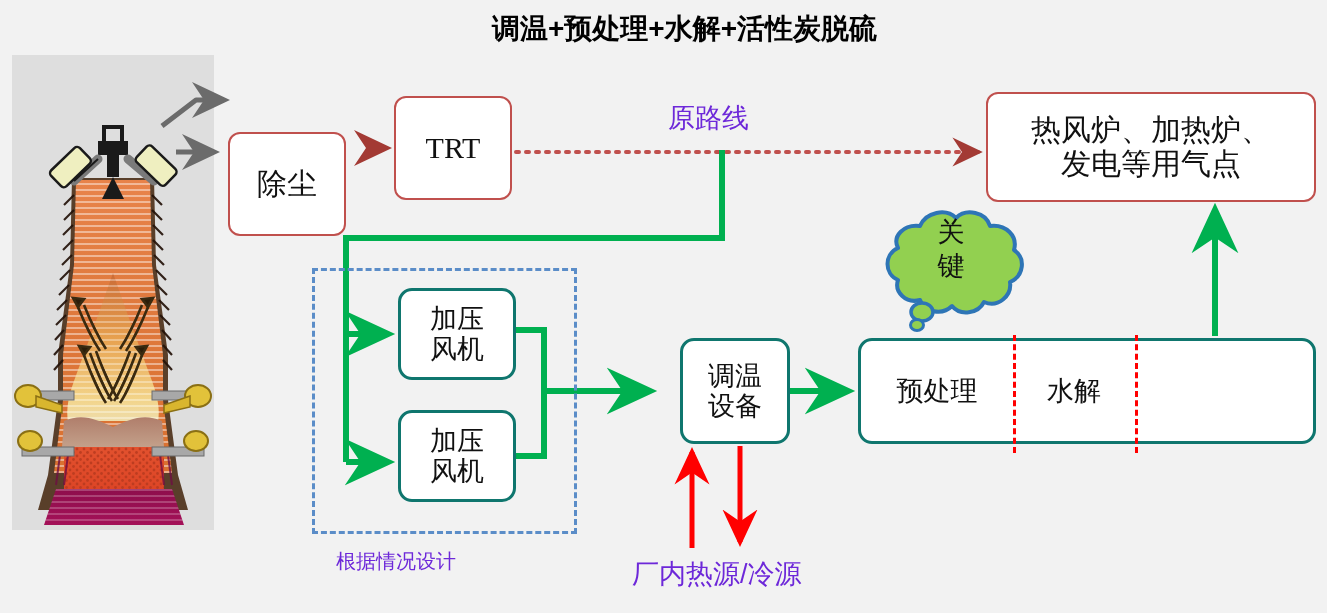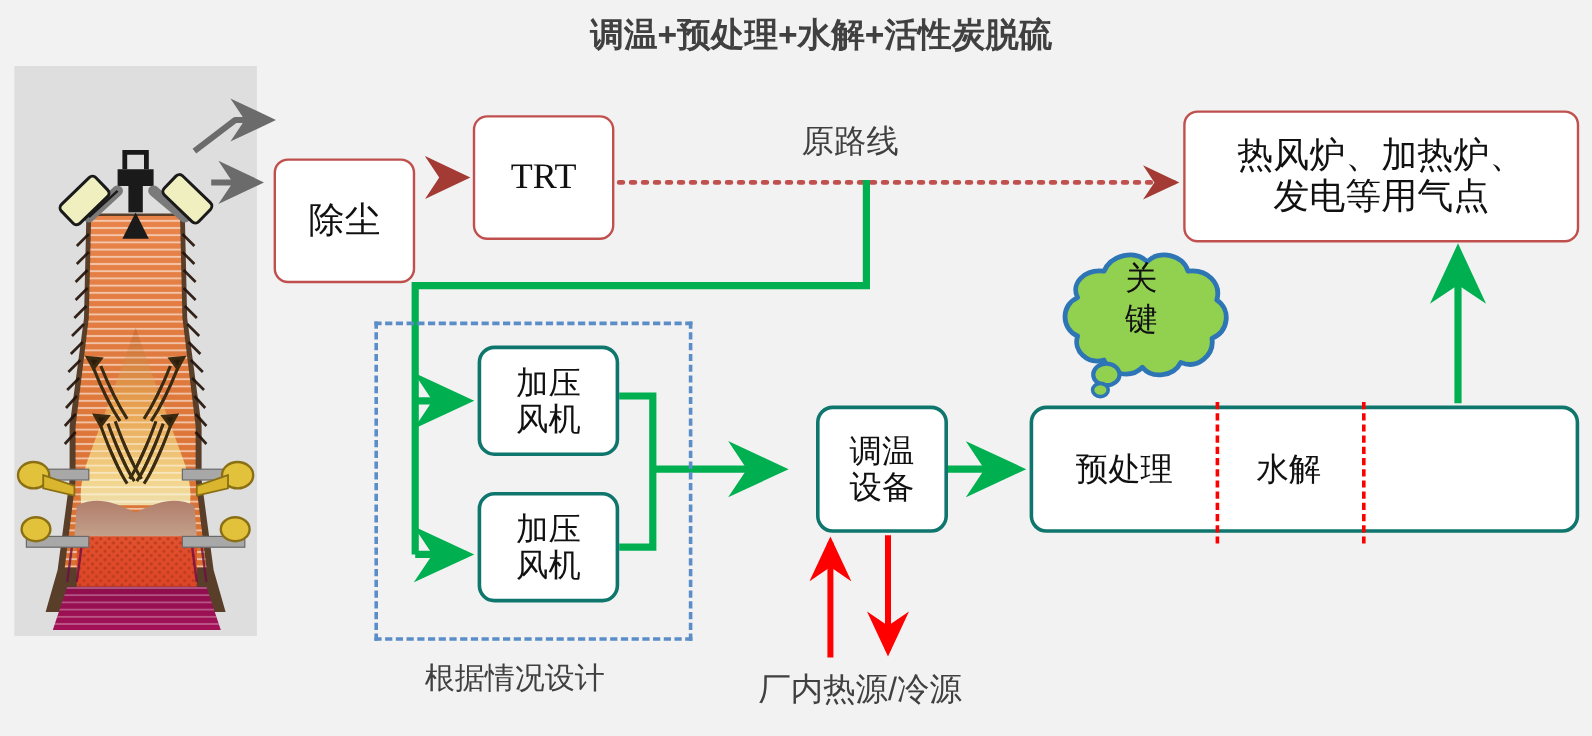--- a/index.html
+++ b/index.html
@@ -24,21 +24,21 @@
   .abs { position: absolute; }
 
   
   #title {
     left: 0; top: 10px;
     width: 1327px;
     text-align: center;
     font-family: "Liberation Sans", "DejaVu Sans", sans-serif;
     font-weight: bold;
     font-size: 28px;
-    color: #404040;
+    color: #000000;
     letter-spacing: 0px;
     white-space: nowrap;
   }
   #title .tpad { padding-left: 42px; display:inline-block; }
 
   
   #furnace-panel {
     left: 12px; top: 55px;
     width: 202px; height: 475px;
     background: #dedede;
@@ -100,27 +100,27 @@
     left: 312px; top: 268px;
     width: 265px; height: 266px;
     border: 3px dashed #5B8DC8;
     box-sizing: border-box;
     background: transparent;
   }
 
   
   .label {
     font-family: "Liberation Sans", "DejaVu Sans", sans-serif;
-    color: #404040;
+    color: #6d28d9;
     white-space: nowrap;
     text-align: right;
   }
   #label-oldroute { left: 668px; top: 100px; font-size: 27px;
       font-family: "Liberation Serif", serif; }
-  #label-design   { left: 354px; top: 548px; font-size: 25px; }
+  #label-design   { left: 336px; top: 548px; font-size: 20px; }
   #label-source   { left: 632px; top: 556px; font-size: 27px; }
 
   
   #cloud {
     left: 876px; top: 204px;
     width: 150px; height: 130px;
   }
   #cloud-text {
     position: absolute;
     left: 876px; top: 216px;

